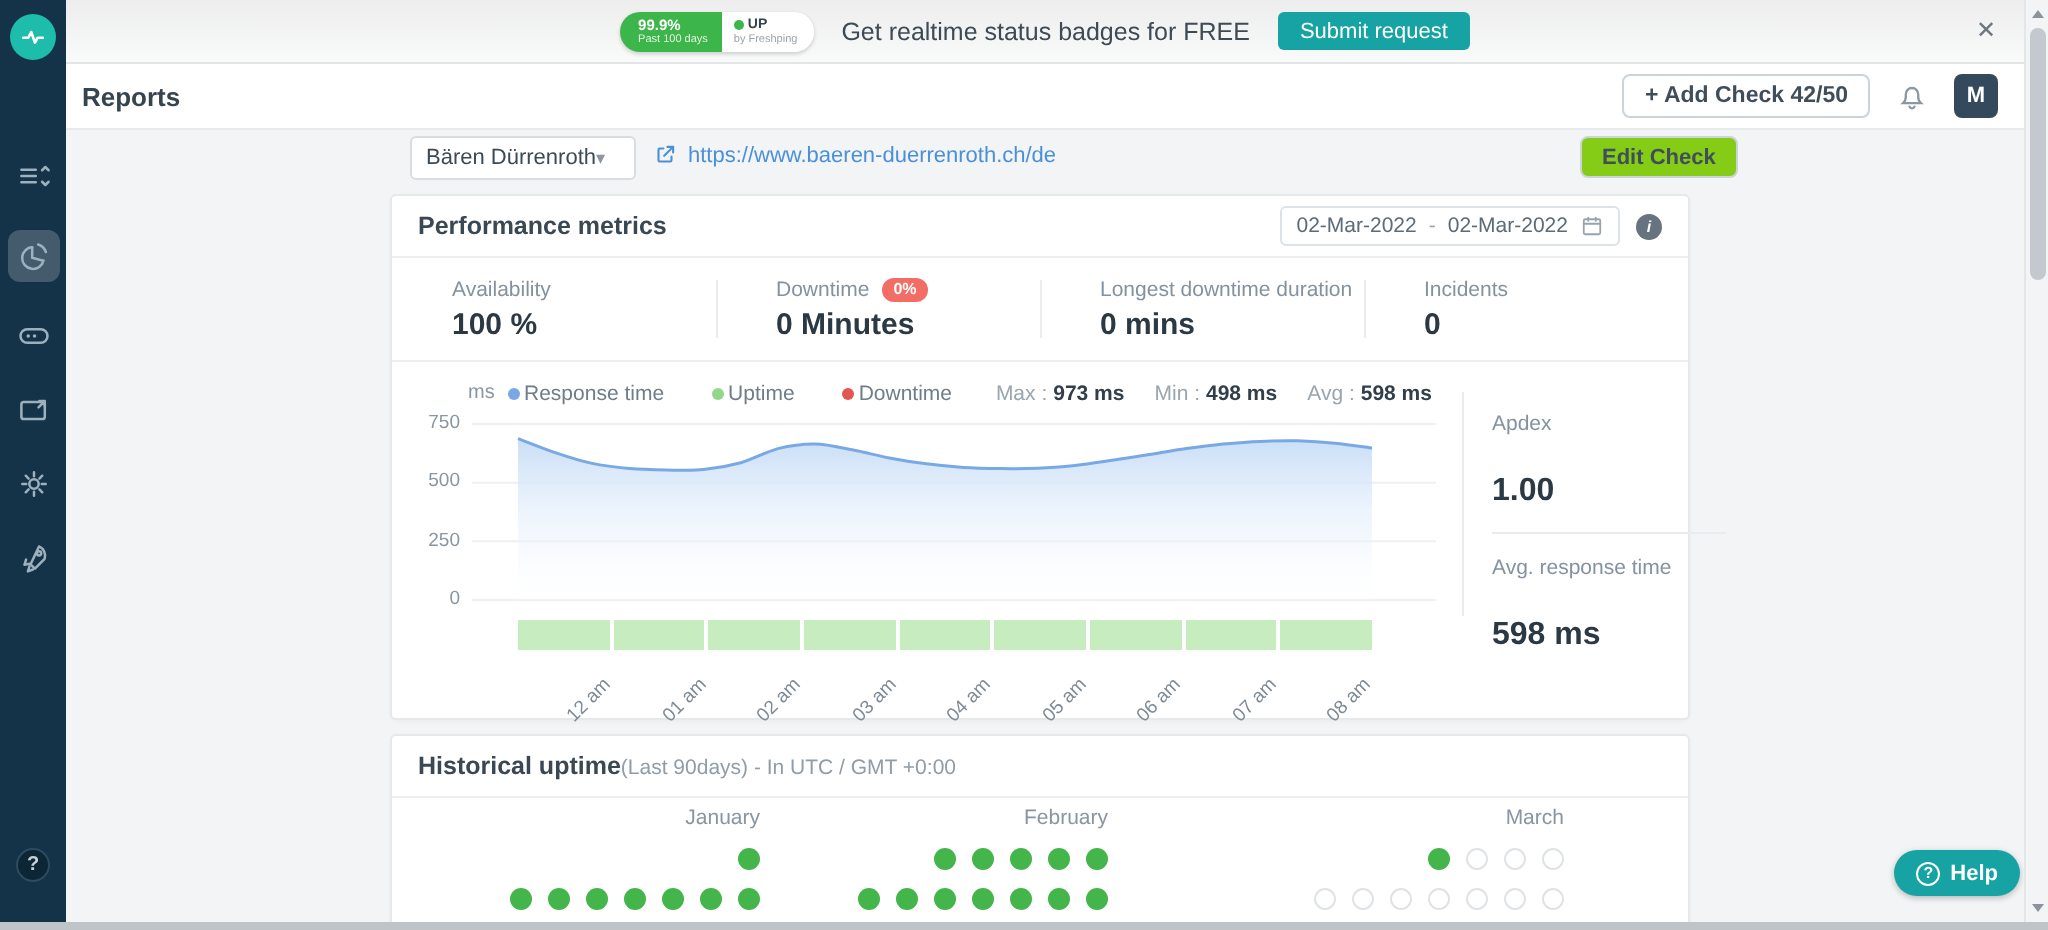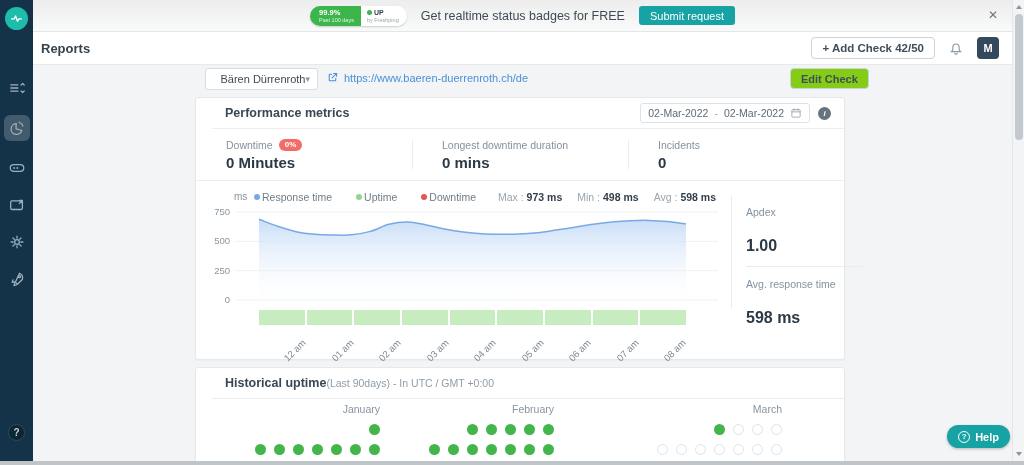--- a/index.html
+++ b/index.html
@@ -34,31 +34,31 @@
   #header { position:absolute; left:33px; top:32px; width:979px; height:33px; background:#fff; border-bottom:1px solid #e7e9eb; display:flex; align-items:center; justify-content:space-between; padding:0 13px 0 8px; z-index:2; }
   .page-title { font-size:13px; font-weight:700; color:#36444f; }
   .header-right { display:flex; align-items:center; gap:13px; }
   .add-check-btn { height:22px; padding:0 10px; background:#fff; border:1px solid #ccd4da; border-radius:4px; font-size:11.5px; font-weight:600; color:#3f4e5a; font-family:inherit; cursor:pointer; }
   .bell { cursor:pointer; display:flex; }
   .bell svg { stroke:#8a98a3; fill:none; stroke-width:1.3; stroke-linecap:round; }
   .avatar { width:22px; height:22px; border-radius:4px; background:#35495c; color:#fff; font-size:11px; font-weight:700; display:flex; align-items:center; justify-content:center; cursor:pointer; }
 
   
   #content { position:absolute; left:33px; top:65px; width:979px; height:400px; background:#f2f4f5; }
-  .check-select { position:absolute; left:172px; top:3px; width:113px; height:22px; background:#fff; border:1px solid #d8dde1; border-radius:3px; display:flex; align-items:center; justify-content:flex-end; padding:0 7px; font-size:11px; color:#3c4a55; cursor:pointer; }
+  .check-select { position:absolute; left:172px; top:3px; width:113px; height:22px; background:#fff; border:1px solid #d8dde1; border-radius:3px; display:flex; align-items:center; justify-content:flex-start; padding:0 7px; font-size:11px; color:#3c4a55; cursor:pointer; }
   .check-select .chev { color:#8a96a0; font-size:9px; }
   .check-link { position:absolute; left:293px; top:6px; display:flex; align-items:center; gap:5px; font-size:11px; color:var(--link); cursor:pointer; text-decoration:none; }
   .check-link svg { stroke:var(--link); fill:none; stroke-width:1.3; stroke-linecap:round; }
   .edit-btn { position:absolute; left:757px; top:3px; height:21px; padding:0 10px; background:#84cc16; border:1px solid #ccd4da; border-radius:4px; font-size:11px; font-weight:600; color:#3f4e5a; font-family:inherit; cursor:pointer; }
 
   .card { position:absolute; background:#fff; border:1px solid #e6e9ea; border-radius:3px; box-shadow:0 1px 2px rgba(0,0,0,.03); }
   #perf-card { left:162px; top:32px; width:650px; height:263px; }
   #hist-card { left:162px; top:302px; width:650px; height:200px; }
 
-  .card-head { height:31px; display:flex; align-items:center; justify-content:space-between; padding:0 13px; border-bottom:1px solid #eceeef;margin-left:16px; }
+  .card-head { height:31px; display:flex; align-items:center; justify-content:space-between; padding:0 13px; border-bottom:1px solid #eceeef; }
   .card-title { font-size:12.5px; font-weight:700; color:#3a4854; }
   .head-left { display:flex; align-items:baseline; gap:0; }
   .card-sub { font-size:10.5px; color:#909ca7; }
   .head-right { display:flex; align-items:center; gap:8px; }
   .date-box { display:flex; align-items:center; gap:6px; height:20px; border:1px solid #dde2e6; border-radius:3px; padding:0 7px; font-size:10.5px; color:#5c6b77; cursor:pointer; background:#fff; }
   .date-box svg { stroke:#99a4ad; fill:none; stroke-width:1.2; }
   .info-dot { width:13px; height:13px; border-radius:50%; background:#67737e; color:#fff; font-size:8px; font-weight:700; font-style:italic; display:flex; align-items:center; justify-content:center; cursor:pointer; }
 
   
   .metrics { display:flex; height:52px; border-bottom:1px solid #eceeef; }
@@ -231,20 +231,26 @@
                 <path d="M2.5 6.5h11M5.5 2v3M10.5 2v3"></path>
               </svg>
           </div>
           <span class="info-dot">i</span>
         </div>
       </div>
 
       <div class="metrics">
         <div class="metric">
           <div class="m-label-row">
+              <span class="m-label">Availability</span>
+            </div>
+          <span class="m-value">100 %</span>
+        </div>
+        <div class="metric">
+          <div class="m-label-row">
               <span class="m-label">Downtime</span>
               <span class="m-badge">0%</span>
             </div>
           <span class="m-value">0 Minutes</span>
         </div>
         <div class="metric">
           <div class="m-label-row">
               <span class="m-label">Longest downtime duration</span>
             </div>
           <span class="m-value">0 mins</span>

